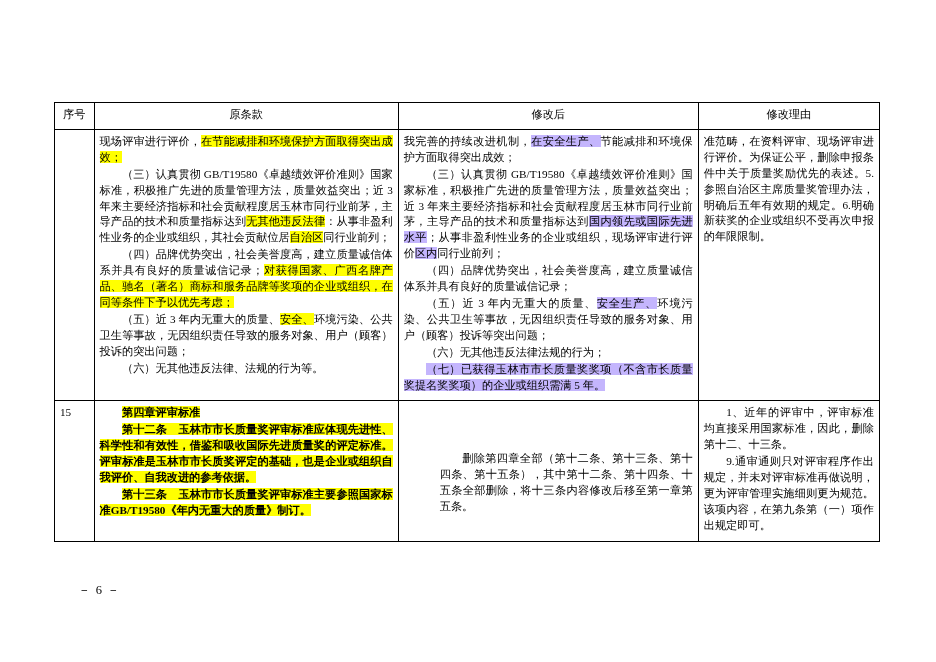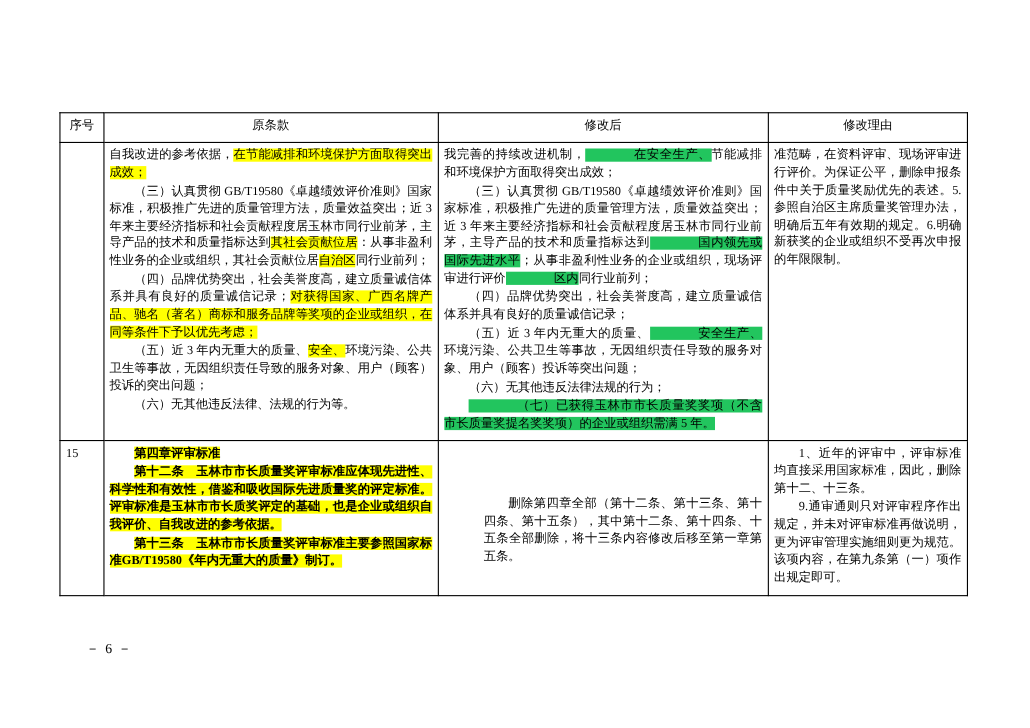--- a/index.html
+++ b/index.html
@@ -57,22 +57,21 @@
   p {
     margin: 0 0 1px 0;
     text-align: justify;
     text-justify: inter-ideograph;
   }
   p.ind { text-indent: 2em; }
   .hl-yellow {
     background: #ffff00;
   }
   .hl-cyan {
-    background: #22c55e;
-    padding-left: 44px;
+    background: #c4b5fd;
   }
   .bold { font-weight: bold; }
   .row2 .col-orig-cell {
     font-weight: bold;
   }
   .pagenum {
     position: absolute;
     left: 78px;
     top: 566px;
     font-size: 12.5px;
@@ -103,22 +102,22 @@
         <td>序号</td>
         <td>原条款</td>
         <td>修改后</td>
         <td>修改理由</td>
       </tr>
     </thead>
     <tbody>
       <tr class="row1">
         <td class="cell-no"></td>
         <td class="col-orig-cell">
-            <p><span>自我改进的参考依据，</span><span class="hl-yellow">在节能减排和环境保护方面取得突出成效；</span></p>
-            <p class="ind"><span>（三）认真贯彻 GB/T19580《卓越绩效评价准则》国家标准，积极推广先进的质量管理方法，质量效益突出；近 3 年来主要经济指标和社会贡献程度居玉林市同行业前茅，主导产品的技术和质量指标达到</span><span class="hl-yellow">其社会贡献位居</span><span>：从事非盈利性业务的企业或组织，其社会贡献位居</span><span class="hl-yellow">自治区</span><span>同行业前列；</span></p>
+            <p><span>现场评审进行评价，</span><span class="hl-yellow">在节能减排和环境保护方面取得突出成效；</span></p>
+            <p class="ind"><span>（三）认真贯彻 GB/T19580《卓越绩效评价准则》国家标准，积极推广先进的质量管理方法，质量效益突出；近 3 年来主要经济指标和社会贡献程度居玉林市同行业前茅，主导产品的技术和质量指标达到</span><span class="hl-yellow">无其他违反法律</span><span>：从事非盈利性业务的企业或组织，其社会贡献位居</span><span class="hl-yellow">自治区</span><span>同行业前列；</span></p>
             <p class="ind"><span>（四）品牌优势突出，社会美誉度高，建立质量诚信体系并具有良好的质量诚信记录；</span><span class="hl-yellow">对获得国家、广西名牌产品、驰名（著名）商标和服务品牌等奖项的企业或组织，在同等条件下予以优先考虑；</span></p>
             <p class="ind"><span>（五）近 3 年内无重大的质量、</span><span class="hl-yellow">安全、</span><span>环境污染、公共卫生等事故，无因组织责任导致的服务对象、用户（顾客）投诉的突出问题；</span></p>
             <p class="ind"><span>（六）无其他违反法律、法规的行为等。</span></p>
           </td>
         <td class="col-mod-cell">
             <p><span>我完善的持续改进机制，</span><span class="hl-cyan">在安全生产、</span><span>节能减排和环境保护方面取得突出成效；</span></p>
             <p class="ind"><span>（三）认真贯彻 GB/T19580《卓越绩效评价准则》国家标准，积极推广先进的质量管理方法，质量效益突出；近 3 年来主要经济指标和社会贡献程度居玉林市同行业前茅，主导产品的技术和质量指标达到</span><span class="hl-cyan">国内领先或国际先进水平</span><span>；从事非盈利性业务的企业或组织，现场评审进行评价</span><span class="hl-cyan">区内</span><span>同行业前列；</span></p>
             <p class="ind"><span>（四）品牌优势突出，社会美誉度高，建立质量诚信体系并具有良好的质量诚信记录；</span></p>
             <p class="ind"><span>（五）近 3 年内无重大的质量、</span><span class="hl-cyan">安全生产、</span><span>环境污染、公共卫生等事故，无因组织责任导致的服务对象、用户（顾客）投诉等突出问题；</span></p>
             <p class="ind"><span>（六）无其他违反法律法规的行为；</span></p>

